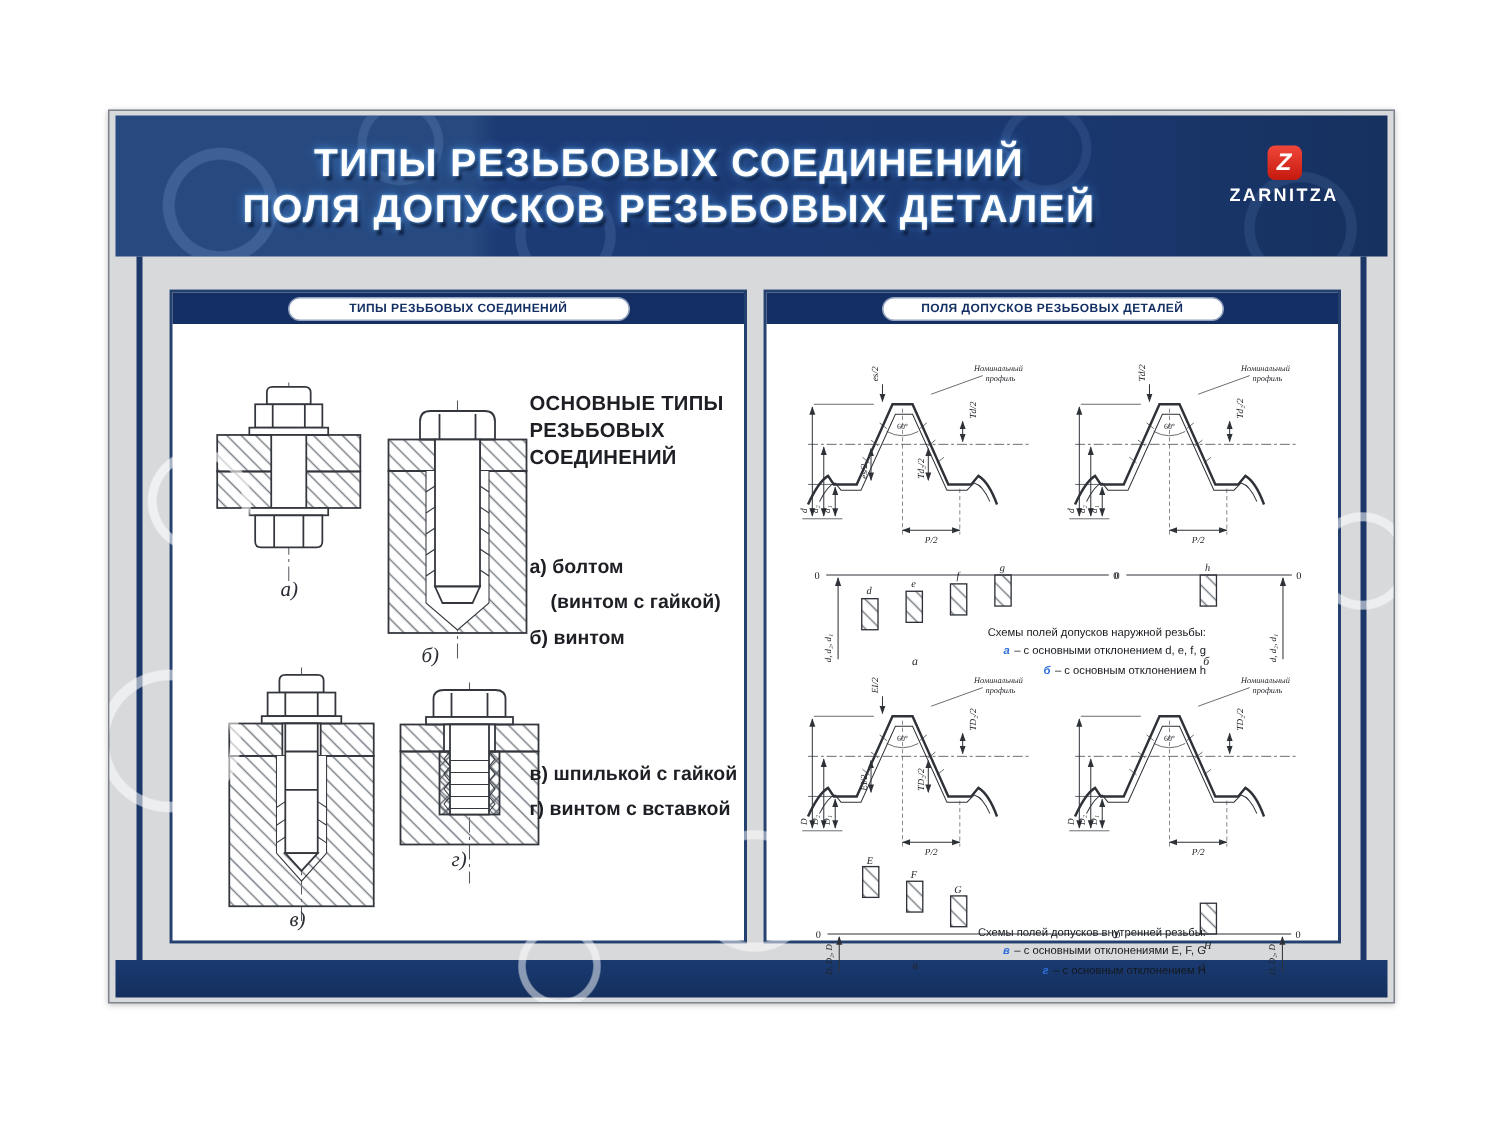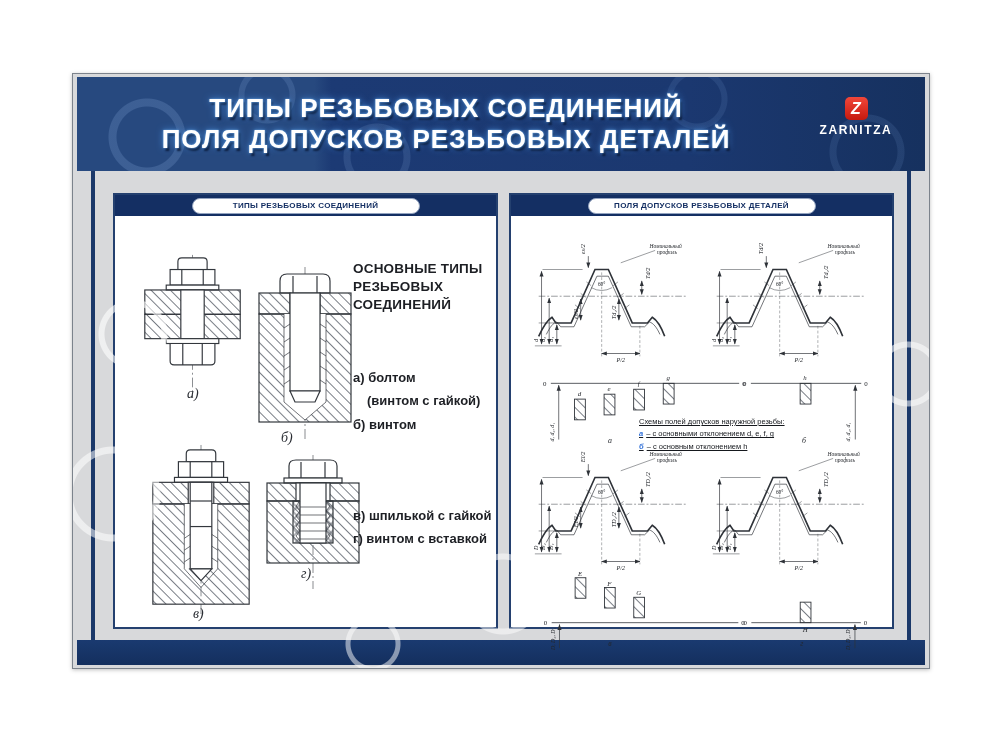--- a/index.html
+++ b/index.html
@@ -36,21 +36,21 @@
   .panel-pill{background:#fff;border:1px solid #93a3bf;border-radius:8px;height:14px;line-height:13px;padding:0 18px;min-width:190px;
     text-align:center;font-size:8px;font-weight:bold;color:#142f63;letter-spacing:.3px;}
   .panel-body{position:relative;width:100%;height:calc(100% - 21px);}
 
   .abs{position:absolute;}
   .lp-heading{font-size:13.5px;font-weight:bold;color:#1d1f24;line-height:1.32;letter-spacing:.2px;}
   .lp-list div{font-size:13px;font-weight:bold;color:#1d1f24;line-height:1.8;}
   .lp-list .indent{padding-left:14px;}
   .figlab{font-family:"Liberation Serif",serif;font-style:italic;font-size:14px;color:#2a2d33;}
 
-  .cap{position:absolute;text-align:left;font-size:7.5px;color:#15181d;line-height:1.65;z-index:3;text-decoration:underline;}
+  .cap{position:absolute;text-align:right;font-size:7.5px;color:#15181d;line-height:1.65;z-index:3;}
   .cap .k{color:#2f6fd8;font-weight:bold;font-style:italic;padding-right:3px;}
 
   svg{overflow:visible;}
   .cl{stroke:#565a60;stroke-width:.7;stroke-dasharray:10 3 2 3;}
   .st{stroke:#33373d;stroke-width:1.2;fill:none;}
   .thin{stroke-width:.7;}
 </style>
 </head>
 <body>
 
@@ -472,16 +472,21 @@
         </g>
         <g font-family="Liberation Serif,serif" font-style="italic" font-size="7" fill="#23262b">
           <text x="0" y="60.5" font-style="normal">0</text>
           <text x="123" y="60.5" font-style="normal">0</text>
           <text x="63" y="68" text-anchor="middle">H</text>
           <text transform="translate(109,86) rotate(-90)" font-size="6">D, D₂, D₁</text>
           <text x="58" y="82" font-size="8">г</text>
         </g>
       </svg>
 
+      <div class="cap" style="left:128px;top:400px;width:165px">
+        <div>Схемы полей допусков внутренней резьбы:</div>
+        <div><span class="k">в</span><span>– с основными отклонениями E, F, G</span></div>
+        <div><span class="k">г</span><span>– с основным отклонением H</span></div>
+      </div>
 
     </div>
   </section>
 </div>
 
 </body></html>

